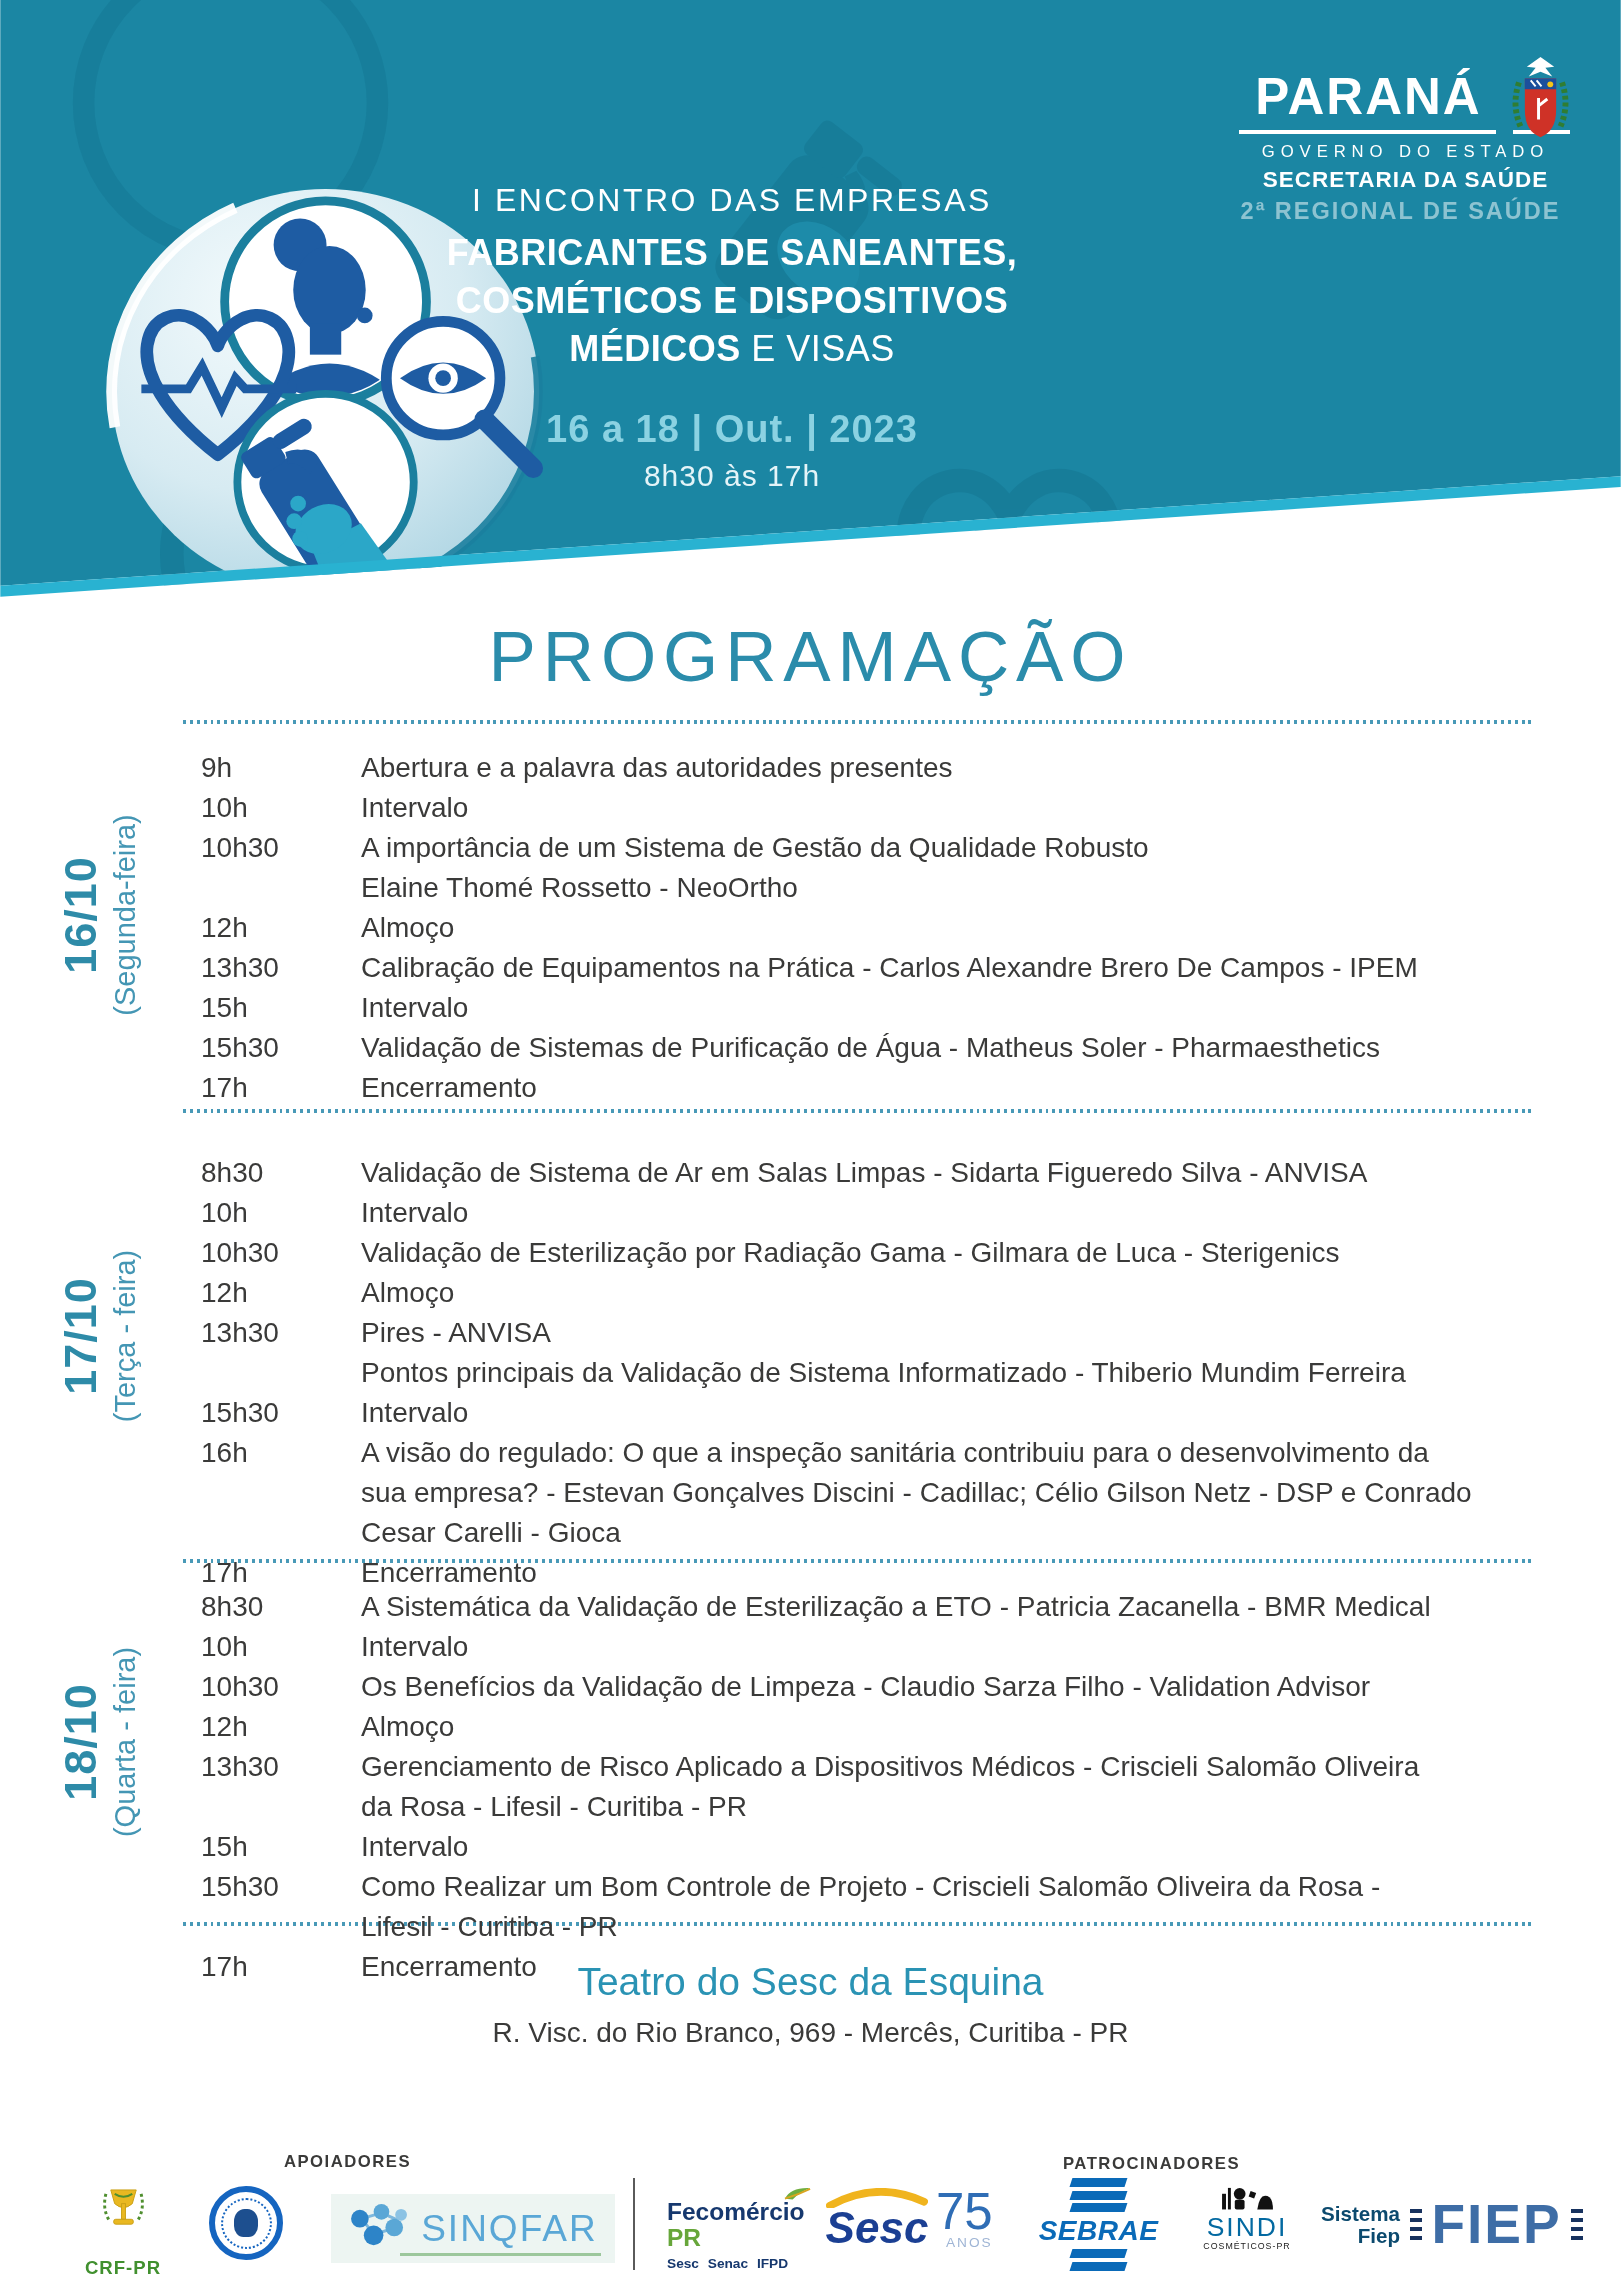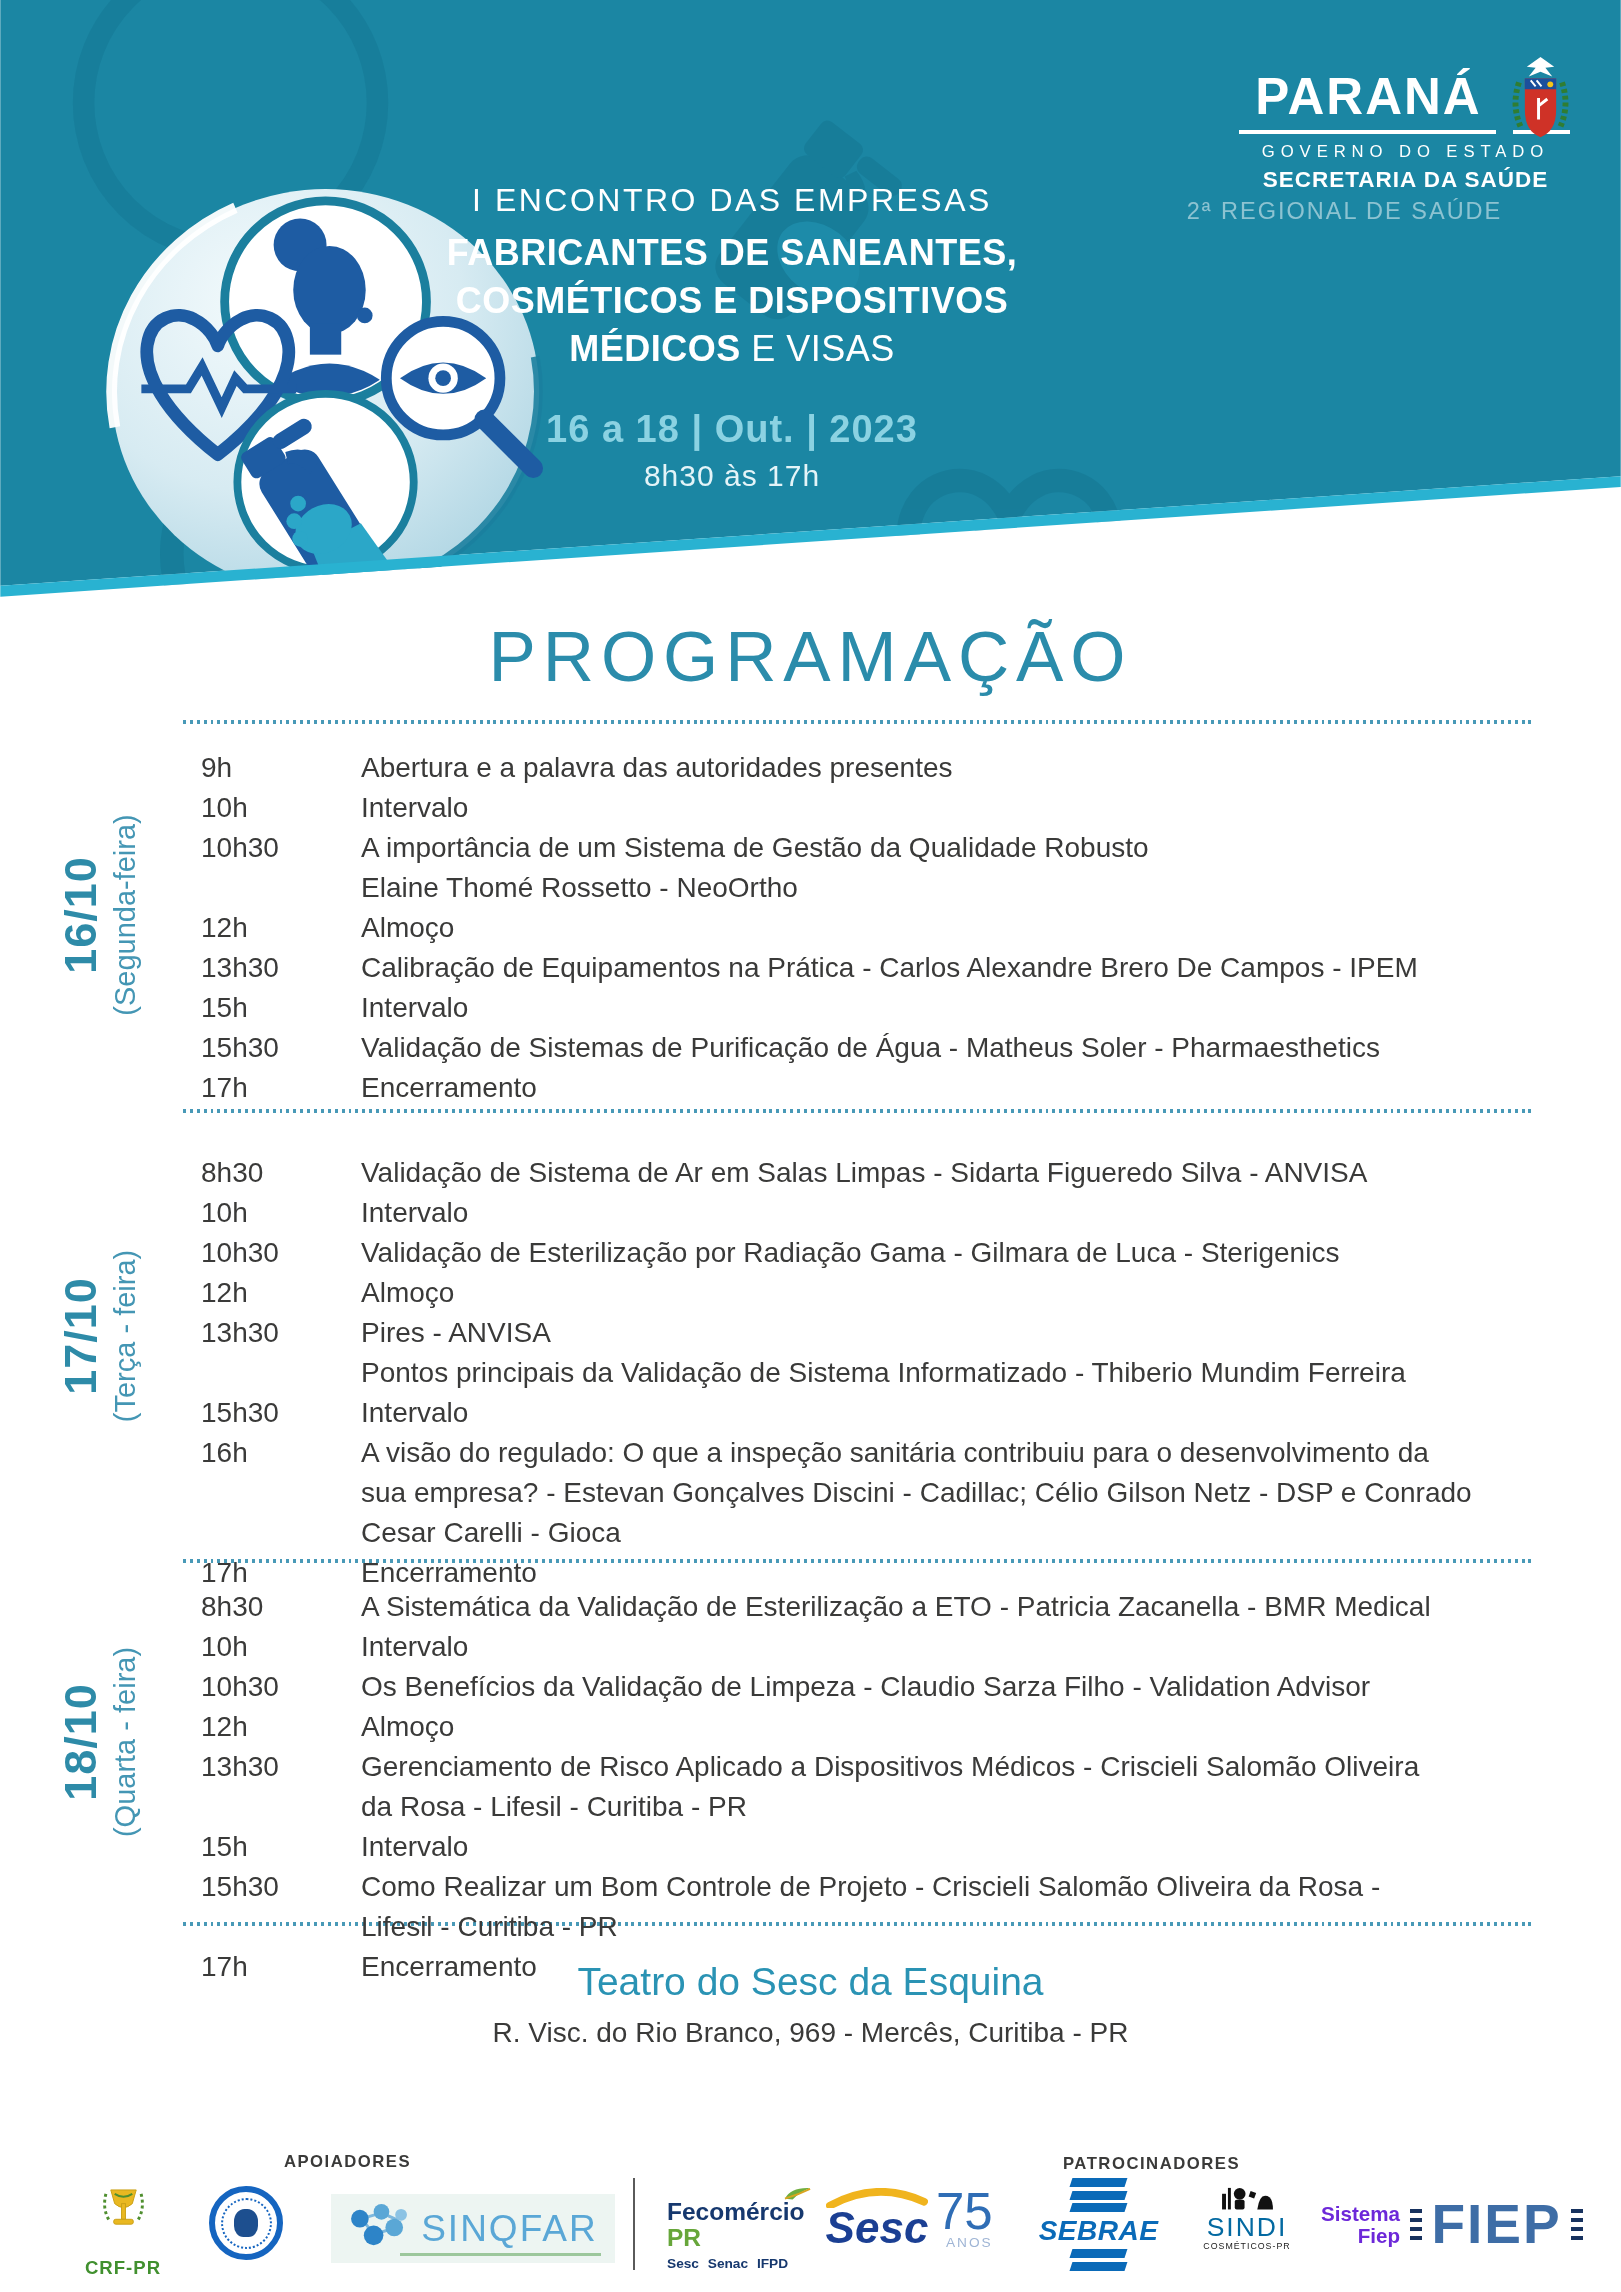--- a/index.html
+++ b/index.html
@@ -17,22 +17,22 @@
   .event-line4 .rest{font-weight:400;}
   .event-date{margin-top:35px;font-size:38px;font-weight:700;color:#8bd2e2;letter-spacing:1px;}
   .event-time{margin-top:7.8px;font-size:30px;font-weight:400;color:#e4f4f8;letter-spacing:1px;}
   .gov-logo{position:absolute;left:1237px;top:71px;width:337px;height:127px;color:#fff;}
   .gov-name{position:absolute;left:0;top:0;width:263px;text-align:center;font-size:51px;font-weight:900;letter-spacing:2px;line-height:51px;}
   .gov-rule1{position:absolute;left:2px;top:59px;width:257px;height:3.9px;background:#fff;}
   .gov-rule2{position:absolute;left:276px;top:59px;width:57px;height:3.9px;background:#fff;}
   .gov-arms{position:absolute;left:272px;top:-15.7px;}
   .gov-line{position:absolute;left:0;top:71px;width:337px;text-align:center;font-size:16.7px;letter-spacing:5.9px;font-weight:400;}
   .gov-secretary{position:absolute;left:0;top:96px;width:337px;text-align:center;font-size:22.5px;font-weight:700;letter-spacing:1px;}
-  .regional{position:absolute;left:1176px;top:198px;width:337px;text-align:center;
-    font-size:23.5px;letter-spacing:2px;color:rgba(255,255,255,.5);font-weight:400;}
+  .regional{position:absolute;left:1232px;top:198px;width:337px;text-align:center;
+    font-size:23.5px;letter-spacing:2px;color:rgba(255,255,255,.5);font-weight:700;}
   
   .section-title{position:absolute;left:0;top:616px;width:100%;text-align:center;
     font-size:71px;letter-spacing:6.9px;color:#2b8cab;font-weight:400;}
   
   .dots{position:absolute;left:183px;width:1349px;height:3.9px;
     background:repeating-linear-gradient(to right,#4899b7 0 2.9px,transparent 2.9px 6.9px);}
   .dots.d1{top:720px}.dots.d2{top:1109px}.dots.d3{top:1559px}.dots.d4{top:1922px}
   
   .day-block{position:absolute;left:0;width:1621px;}
   .day1{top:722px;height:386px;}
@@ -83,21 +83,21 @@
   .n75{font-size:51px;color:#2f6db5;font-weight:400;line-height:47px;}
   .anos-label{font-size:13.7px;color:#9fb5d5;letter-spacing:2px;text-align:right;margin-top:0px;}
   .logo-sebrae{position:absolute;left:1037px;top:2178px;width:123px;display:flex;flex-direction:column;align-items:center;gap:3.9px;}
   .sebrae-bars{display:flex;flex-direction:column;gap:3.9px;align-items:center;}
   .sebrae-bars span{display:block;width:55px;height:8.8px;background:#0a6ab8;transform:skewX(-18deg);}
   .sebrae-text{font-size:28px;font-weight:900;font-style:italic;color:#0a6ab8;letter-spacing:0.5px;line-height:29px;}
   .logo-sindi{position:absolute;left:1202px;top:2184px;width:90px;text-align:center;}
   .sindi-line1{font-size:26.5px;font-weight:400;color:#0369a1;letter-spacing:2px;line-height:25.5px;}
   .sindi-line2{font-size:8.8px;font-weight:400;color:#1b1b1b;letter-spacing:1px;}
   .logo-fiep{position:absolute;left:1321px;top:2199px;display:flex;align-items:center;gap:9.8px;}
-  .fiep-small{font-size:20.6px;font-weight:800;color:#6d28d9;text-align:right;line-height:21.6px;}
+  .fiep-small{font-size:20.6px;font-weight:800;color:#0c4a6e;text-align:right;line-height:21.6px;}
   .dashcol{display:flex;flex-direction:column;gap:4.9px;}
   .dashcol span{display:block;width:11.8px;height:3.9px;background:#17325f;}
   .fiep-big{font-size:55px;font-weight:900;color:#3e6da6;letter-spacing:2px;line-height:51px;}
 </style>
 </head>
 <body>
 
 <div class="canvas">
 
   <svg class="header-svg" width="1621" height="627" viewBox="0 0 1654 640" aria-hidden="true">

